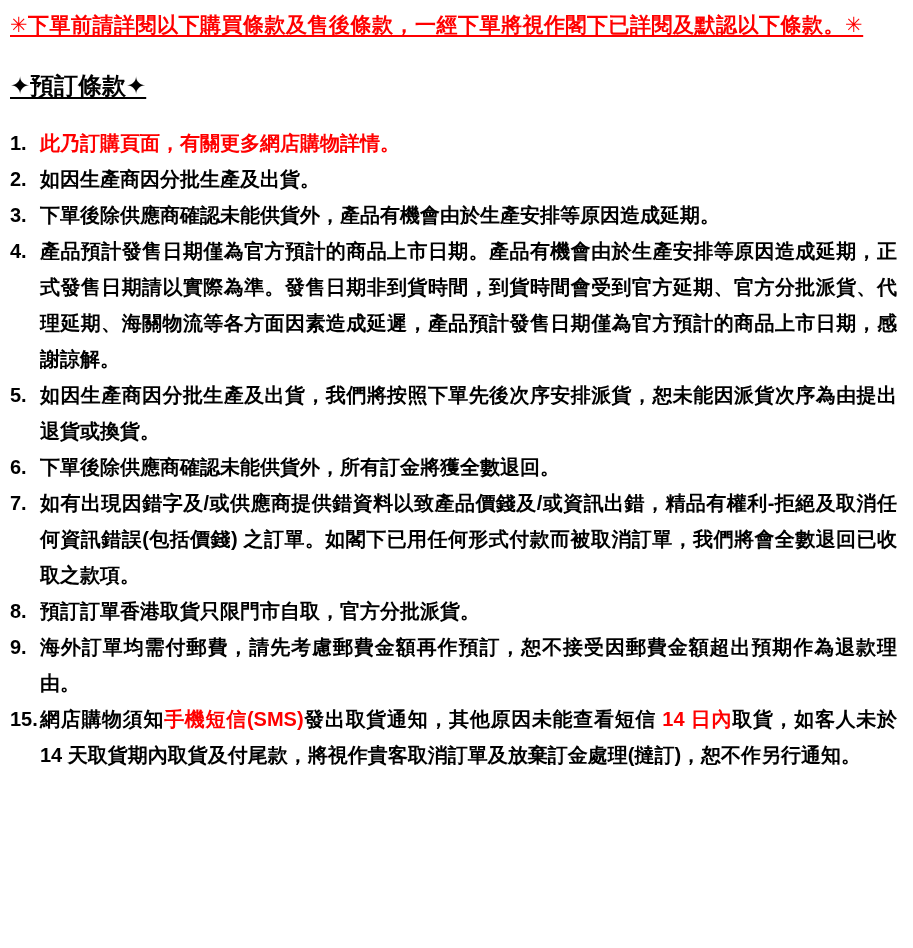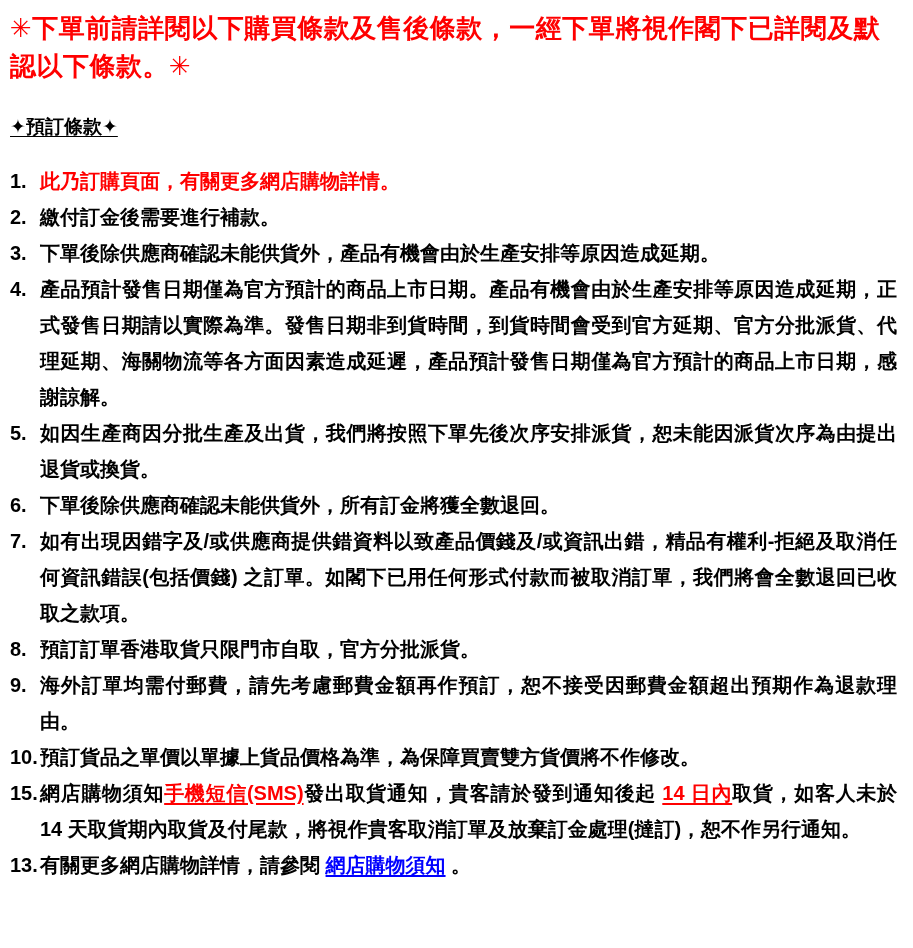--- a/index.html
+++ b/index.html
@@ -20,29 +20,30 @@
     color: var(--ink);
   }
   .page {
     width: 913px;
     min-height: 948px;
     background: var(--paper);
     padding: 6px 16px 18px 10px;
   }
   .title {
     margin: 4px 0 0 0;
-    font-size: 26px;
+    font-size: 21px;
     line-height: 1.45;
     color: var(--red);
+    text-decoration: underline;
     text-underline-offset: 3px;
     letter-spacing: 0.5px;
   }
   .section-heading {
     margin: 29px 0 0 0;
-    font-size: 19px;
+    font-size: 24px;
     line-height: 1.4;
     color: var(--ink);
     text-decoration: underline;
     text-underline-offset: 3px;
   }
   .terms {
     margin-top: 22px;
     font-size: 20px;
   }
   .term {
@@ -55,21 +56,20 @@
     width: 30px;
   }
   .term .content {
     flex: 1 1 auto;
     text-align: justify;
   }
   .seg-normal { color: var(--ink); }
   .seg-red { color: var(--red); }
   .seg-red-underline {
     color: var(--red);
-    text-decoration: underline;
     text-underline-offset: 3px;
   }
   .seg-link {
     color: var(--blue);
     text-decoration: underline;
     text-underline-offset: 3px;
     cursor: pointer;
   }
 </style>
 </head>
@@ -80,21 +80,21 @@
 
   <p class="section-heading">✦預訂條款✦</p>
 
   <div class="terms" id="terms-list">
       <div class="term">
         <span class="num">1.</span>
         <span class="content"><span class="seg-red">此乃訂購頁面，有關更多網店購物詳情。</span></span>
       </div>
       <div class="term">
         <span class="num">2.</span>
-        <span class="content"><span class="seg-normal">繳付訂金後需要進行補款。</span></span>
+        <span class="content"><span class="seg-normal">如因生產商因分批生產及出貨。</span></span>
       </div>
       <div class="term">
         <span class="num">3.</span>
         <span class="content"><span class="seg-normal">下單後除供應商確認未能供貨外，產品有機會由於生產安排等原因造成延期。</span></span>
       </div>
       <div class="term">
         <span class="num">4.</span>
         <span class="content"><span class="seg-normal">產品預計發售日期僅為官方預計的商品上市日期。產品有機會由於生產安排等原因造成延期，正式發售日期請以實際為準。發售日期非到貨時間，到貨時間會受到官方延期、官方分批派貨、代理延期、海關物流等各方面因素造成延遲，產品預計發售日期僅為官方預計的商品上市日期，感謝諒解。</span></span>
       </div>
       <div class="term">
@@ -111,25 +111,17 @@
       </div>
       <div class="term">
         <span class="num">8.</span>
         <span class="content"><span class="seg-normal">預訂訂單香港取貨只限門市自取，官方分批派貨。</span></span>
       </div>
       <div class="term">
         <span class="num">9.</span>
         <span class="content"><span class="seg-normal">海外訂單均需付郵費，請先考慮郵費金額再作預訂，恕不接受因郵費金額超出預期作為退款理由。</span></span>
       </div>
       <div class="term">
-        <span class="num">10.</span>
-        <span class="content"><span class="seg-normal">預訂貨品之單價以單據上貨品價格為準，為保障買賣雙方貨價將不作修改。</span></span>
-      </div>
-      <div class="term">
         <span class="num">15.</span>
-        <span class="content"><span class="seg-normal">網店購物須知</span><span class="seg-red-underline">手機短信(SMS)</span><span class="seg-normal">發出取貨通知，貴客請於發到通知後起 </span><span class="seg-red-underline">14 日內</span><span class="seg-normal">取貨，如客人未於 14 天取貨期內取貨及付尾款，將視作貴客取消訂單及放棄訂金處理(撻訂)，恕不作另行通知。</span></span>
-      </div>
-      <div class="term">
-        <span class="num">13.</span>
-        <span class="content"><span class="seg-normal">有關更多網店購物詳情，請參閱 </span><span class="seg-link">網店購物須知</span><span class="seg-normal"> 。</span></span>
+        <span class="content"><span class="seg-normal">網店購物須知</span><span class="seg-red-underline">手機短信(SMS)</span><span class="seg-normal">發出取貨通知，其他原因未能查看短信 </span><span class="seg-red-underline">14 日內</span><span class="seg-normal">取貨，如客人未於 14 天取貨期內取貨及付尾款，將視作貴客取消訂單及放棄訂金處理(撻訂)，恕不作另行通知。</span></span>
       </div>
     </div>
 </div>
 
 </body></html>

